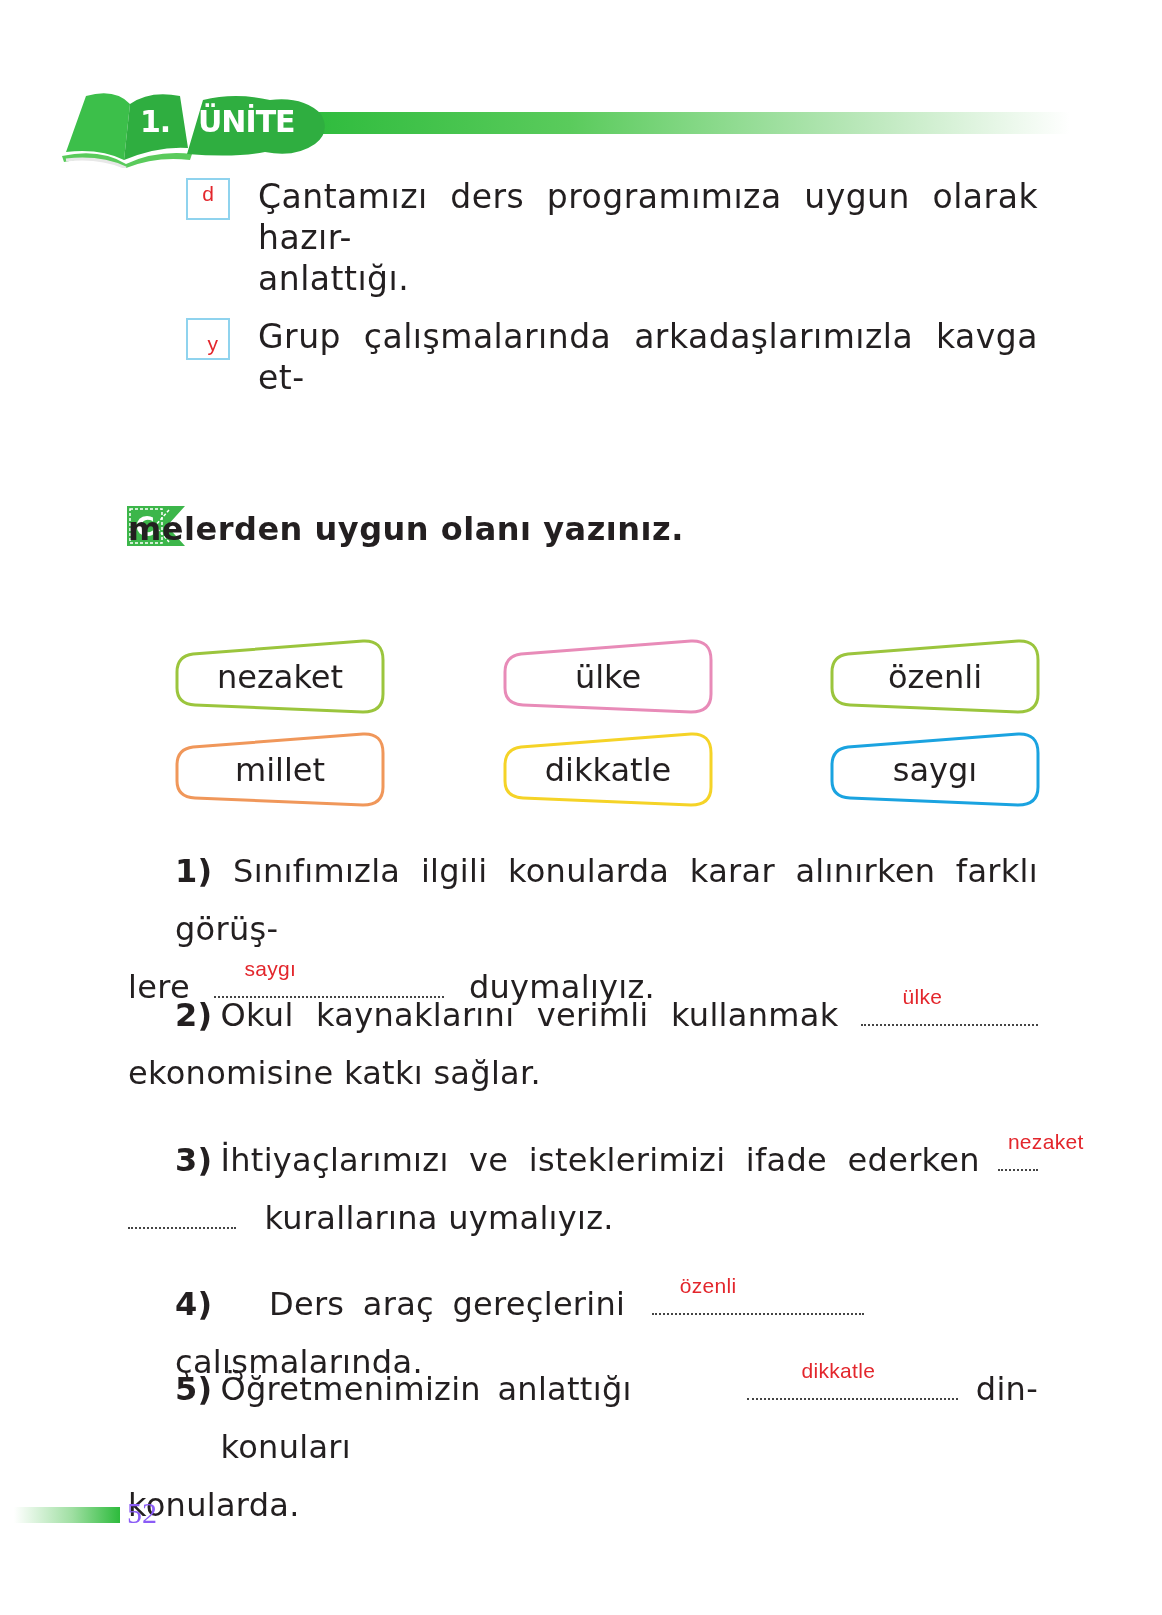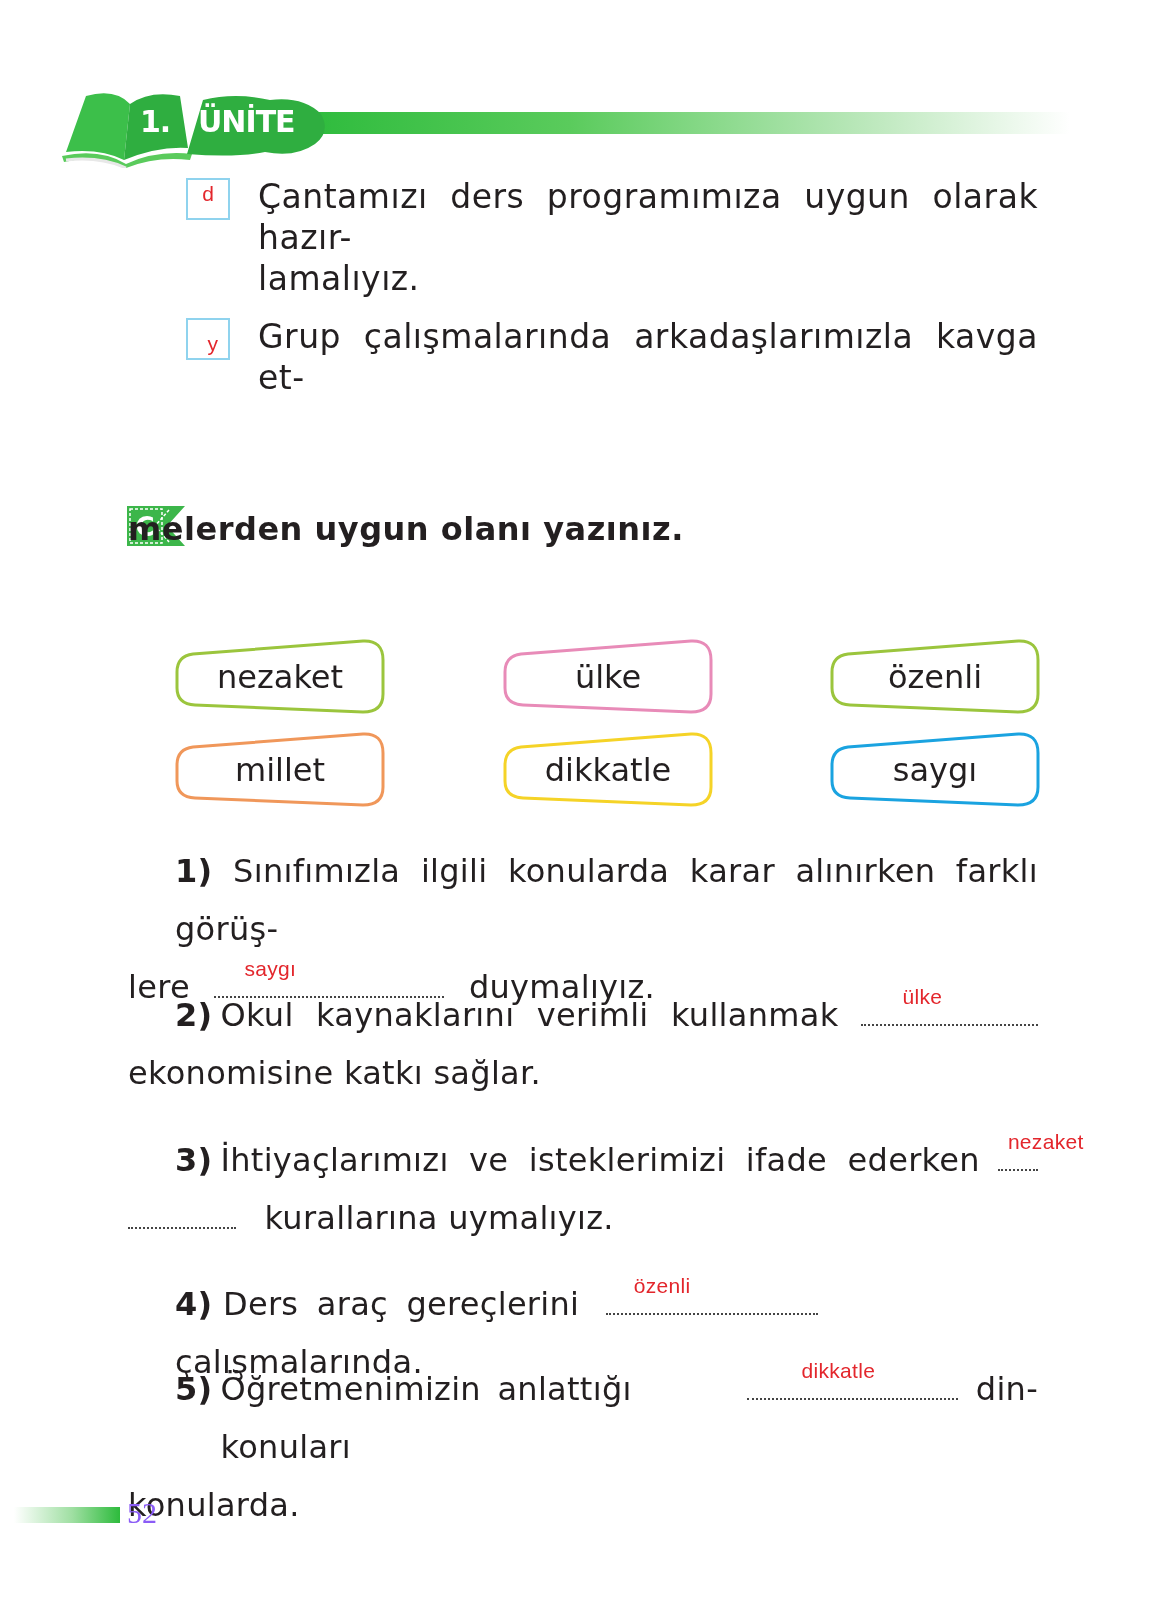--- a/index.html
+++ b/index.html
@@ -61,21 +61,21 @@
   <path d="M12 58 L28 4 Q60 -4 95 4 Q128 0 146 18 Q156 36 140 48 Q120 62 90 56 Q60 62 12 58 Z" fill="#2fae40"></path>
 </svg>
 <div class="abs hdr-num">1.</div>
 <div class="abs hdr-label">ÜNİTE</div>
 
 <div class="abs tf-box d">
   <span>d</span>
 </div>
 <div class="abs stmt stmt1">
   <div>Çantamızı ders programımıza uygun olarak hazır-</div>
-  <div>lamalıyız.</div>
+  <div>anlattığı.</div>
 </div>
 
 <div class="abs tf-box y">
   <span>y</span>
 </div>
 <div class="abs stmt stmt2">
   <div>Grup çalışmalarında arkadaşlarımızla kavga et-</div>
 </div>
 
 <svg class="abs c-badge" viewBox="0 0 58 40" width="58" height="40">
@@ -160,21 +160,21 @@
   </div>
   <div>
     <span class="blank" style="width:108px;margin-right:18px;"></span>
     <span>kurallarına uymalıyız.</span>
   </div>
 </div>
 
 <div class="abs q" style="top:1275px;">
   <div style="padding-left:47px;">
     <span class="qn">4)</span>
-    <span style="word-spacing:8px;">Ders araç gereçlerini</span>
+    <span style="word-spacing:8px;margin-left:46px;">Ders araç gereçlerini</span>
     <span class="blank" style="width:212px;margin:0 16px;">
       <span class="ans" style="left:28px;">özenli</span>
     </span>
     <span>çalışmalarında.</span>
   </div>
 </div>
 
 <div class="abs q" style="top:1360px;">
   <div style="padding-left:47px;display:flex;align-items:baseline;">
     <span class="qn" style="margin-right:8px;">5)</span>

